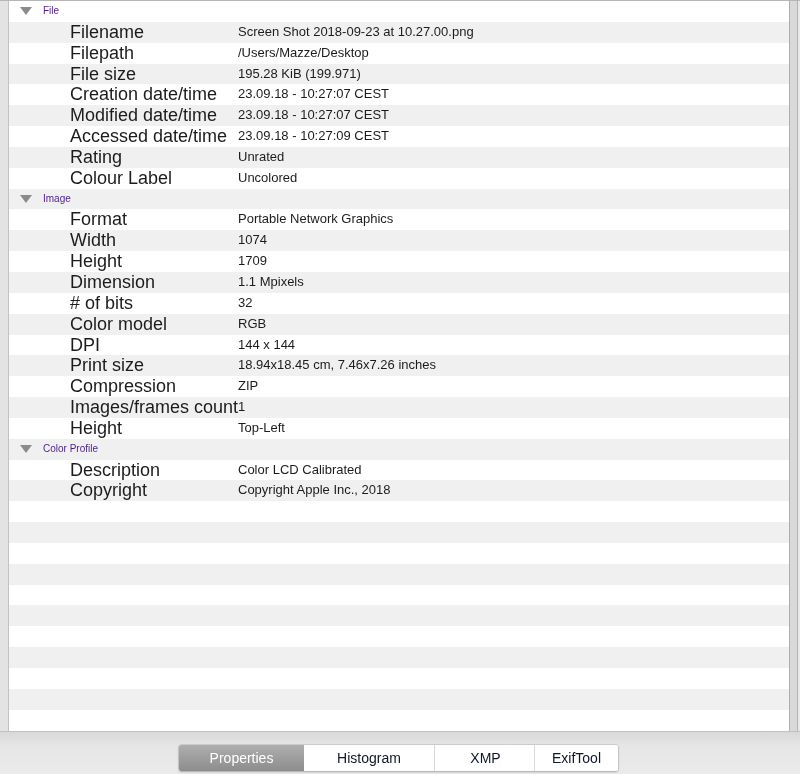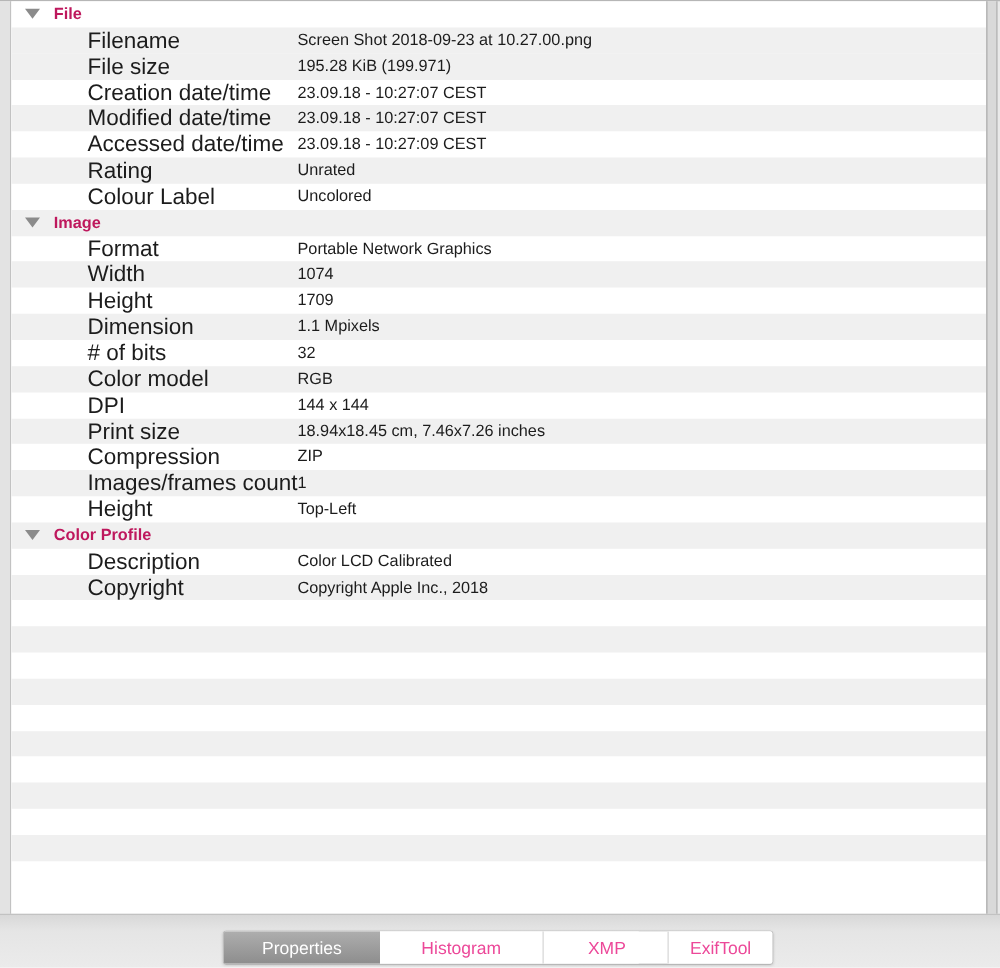--- a/index.html
+++ b/index.html
@@ -42,22 +42,22 @@
   .row.odd { background: var(--stripe, #f0f0f0); }
   .tri {
     position: absolute; left: 11px; top: 6px;
     width: 0; height: 0;
     border-left: 6.5px solid transparent;
     border-right: 6.5px solid transparent;
     border-top: 8px solid var(--tri, #8b8b8b);
   }
   .sec-title {
     position: absolute; left: 34px; top: 0;
-    line-height: 20.857px; font-size: 13px; font-weight: 700;
-    color: #be185d; white-space: nowrap;
+    line-height: 20.857px; font-size: 10px; font-weight: 400;
+    color: #4c1d95; white-space: nowrap;
   }
   .plabel {
     position: absolute; left: 61px; top: 0;
     line-height: 20.857px; font-size: 18px;
     color: var(--text, #1c1c1c); white-space: nowrap;
   }
   .pvalue {
     position: absolute; left: 229px; top: 0;
     line-height: 20.857px; font-size: 13px;
     color: var(--text, #1c1c1c); white-space: nowrap; text-align: right;
@@ -73,21 +73,21 @@
     display: flex;
     border-radius: 2px;
     overflow: hidden;
     box-shadow: 0 0 0 0.5px rgba(0,0,0,0.18), 0 1px 2.5px rgba(0,0,0,0.22);
     background: #ffffff;
   }
   .tab {
     height: 26px; line-height: 26px;
     text-align: center;
     font-size: 14px;
-    color: #ec4899;
+    color: #0f172a;
     background: #ffffff;
     box-sizing: border-box;
     white-space: nowrap;
   }
   .tab.sep { border-left: 1px solid #d8d8d8; }
   .tab.selected {
     background: linear-gradient(180deg, var(--seltab-top, #aeaeae), var(--seltab-bottom, #8d8d8d));
     color: #ffffff;
   }
 </style>
@@ -97,20 +97,24 @@
 <div class="top-line"></div>
 <div class="left-gutter"></div>
 <div class="list" id="prop-list">
     <div class="row">
       <span class="tri"></span>
       <span class="sec-title">File</span>
     </div>
     <div class="row odd">
       <span class="plabel">Filename</span>
       <span class="pvalue">Screen Shot 2018-09-23 at 10.27.00.png</span>
+    </div>
+    <div class="row">
+      <span class="plabel">Filepath</span>
+      <span class="pvalue">/Users/Mazze/Desktop</span>
     </div>
     <div class="row odd">
       <span class="plabel">File size</span>
       <span class="pvalue">195.28 KiB (199.971)</span>
     </div>
     <div class="row">
       <span class="plabel">Creation date/time</span>
       <span class="pvalue">23.09.18 - 10:27:07 CEST</span>
     </div>
     <div class="row odd">

